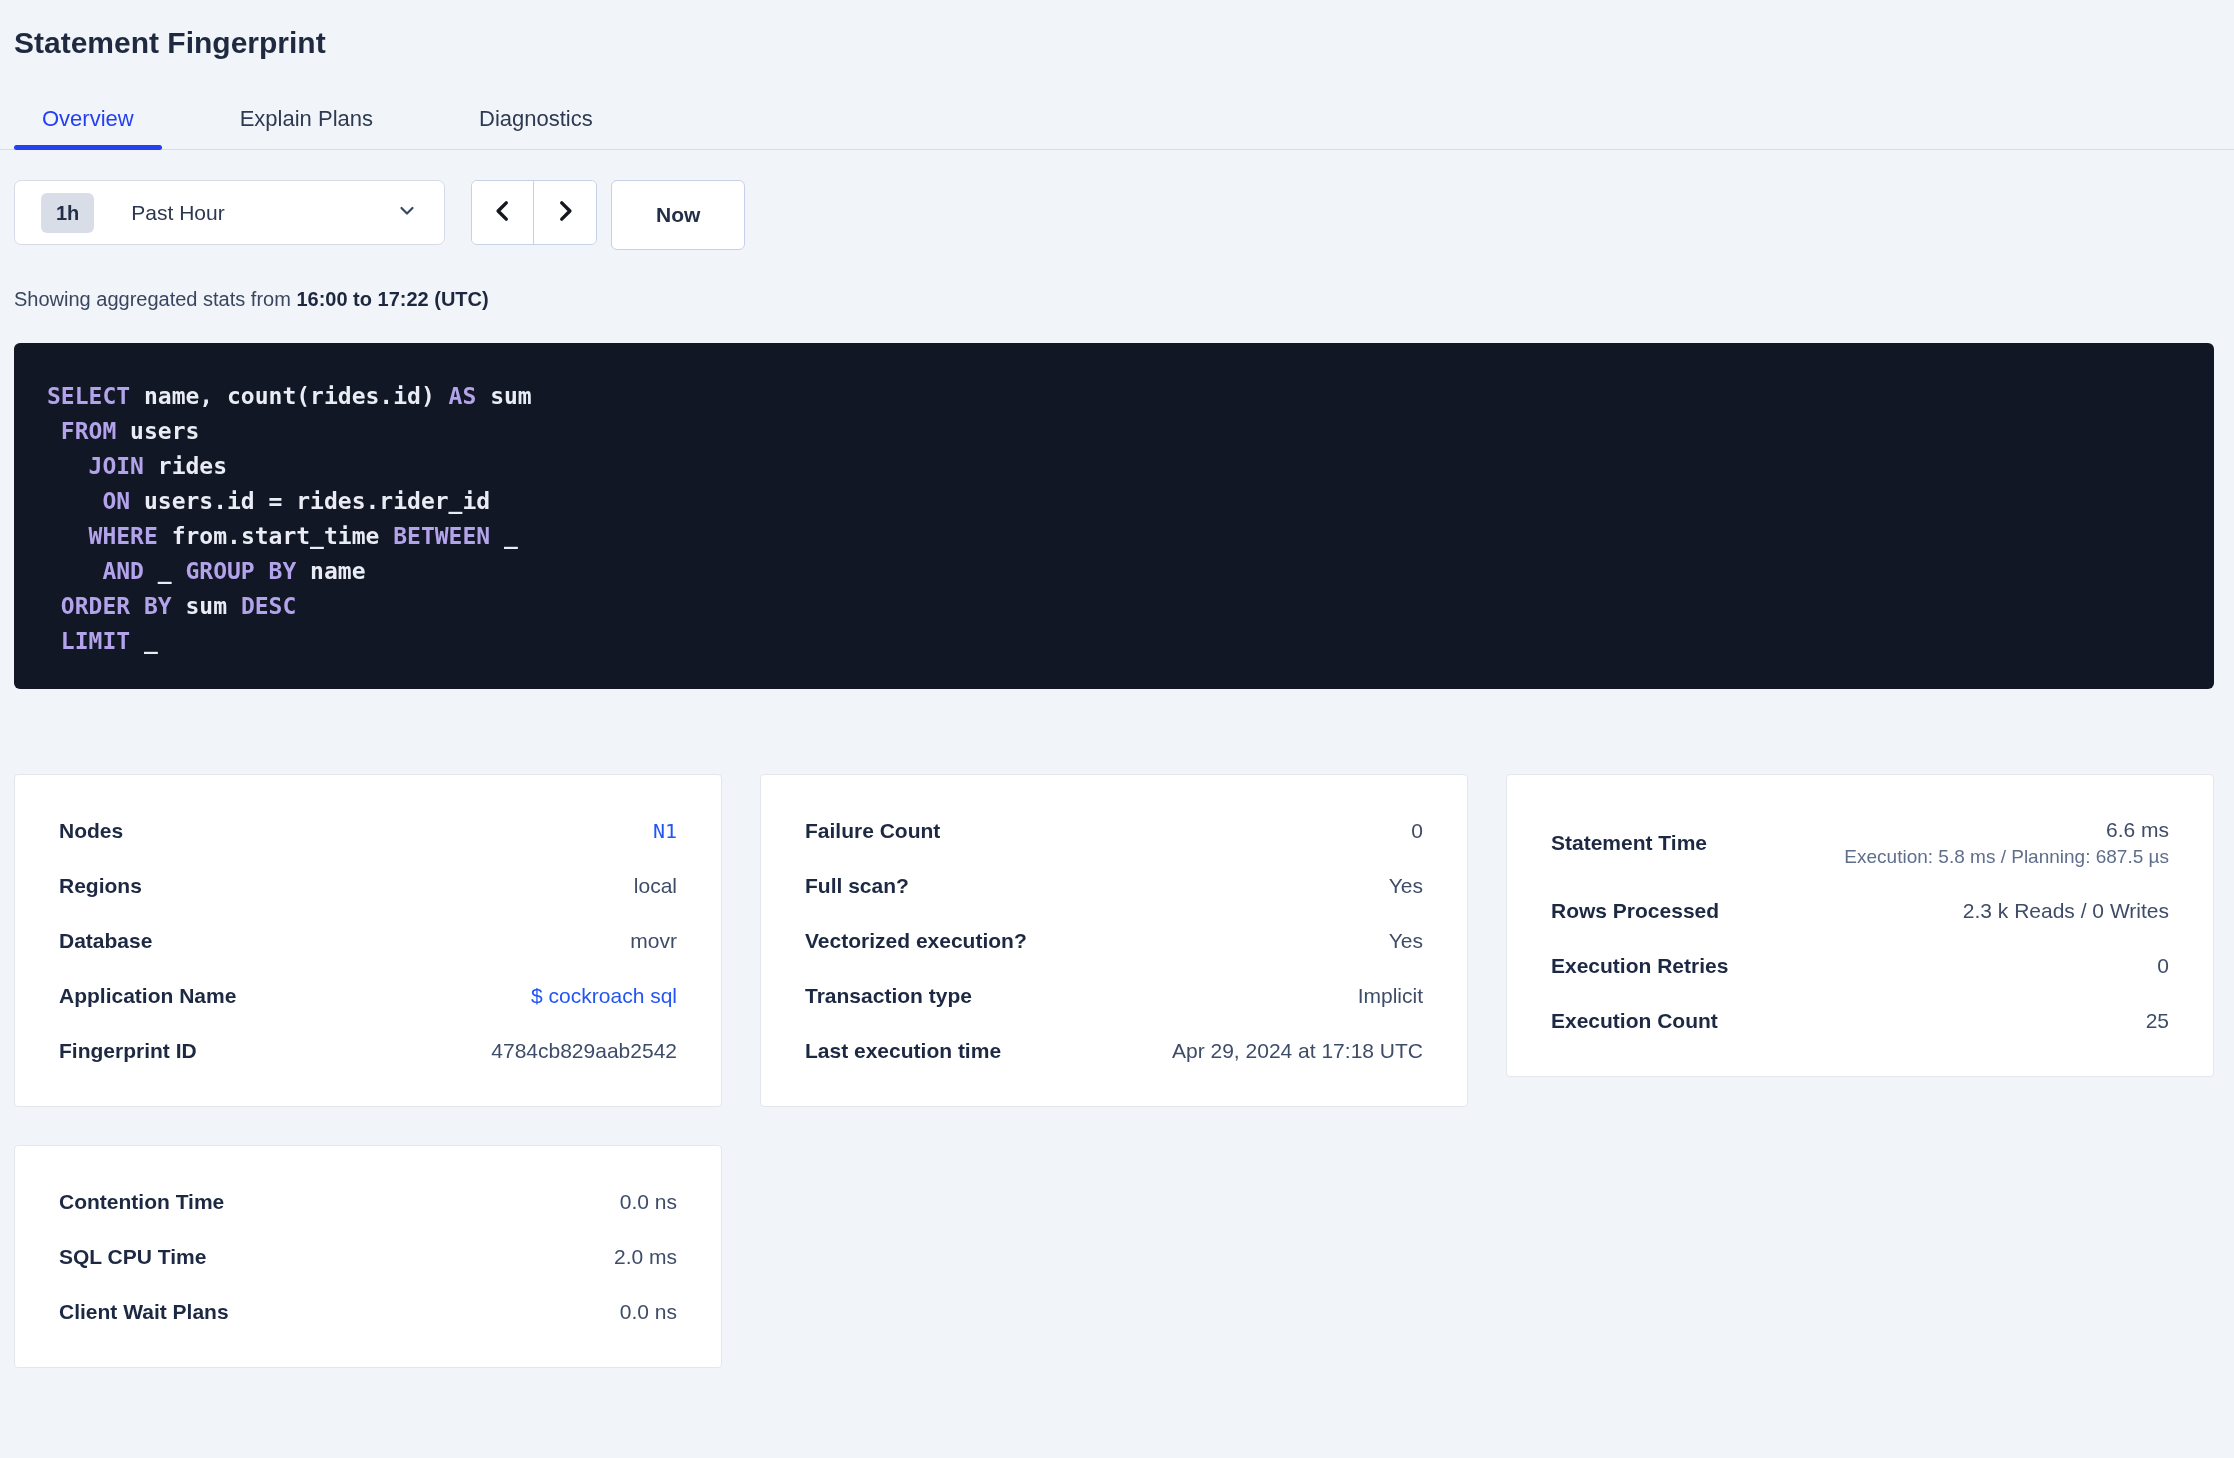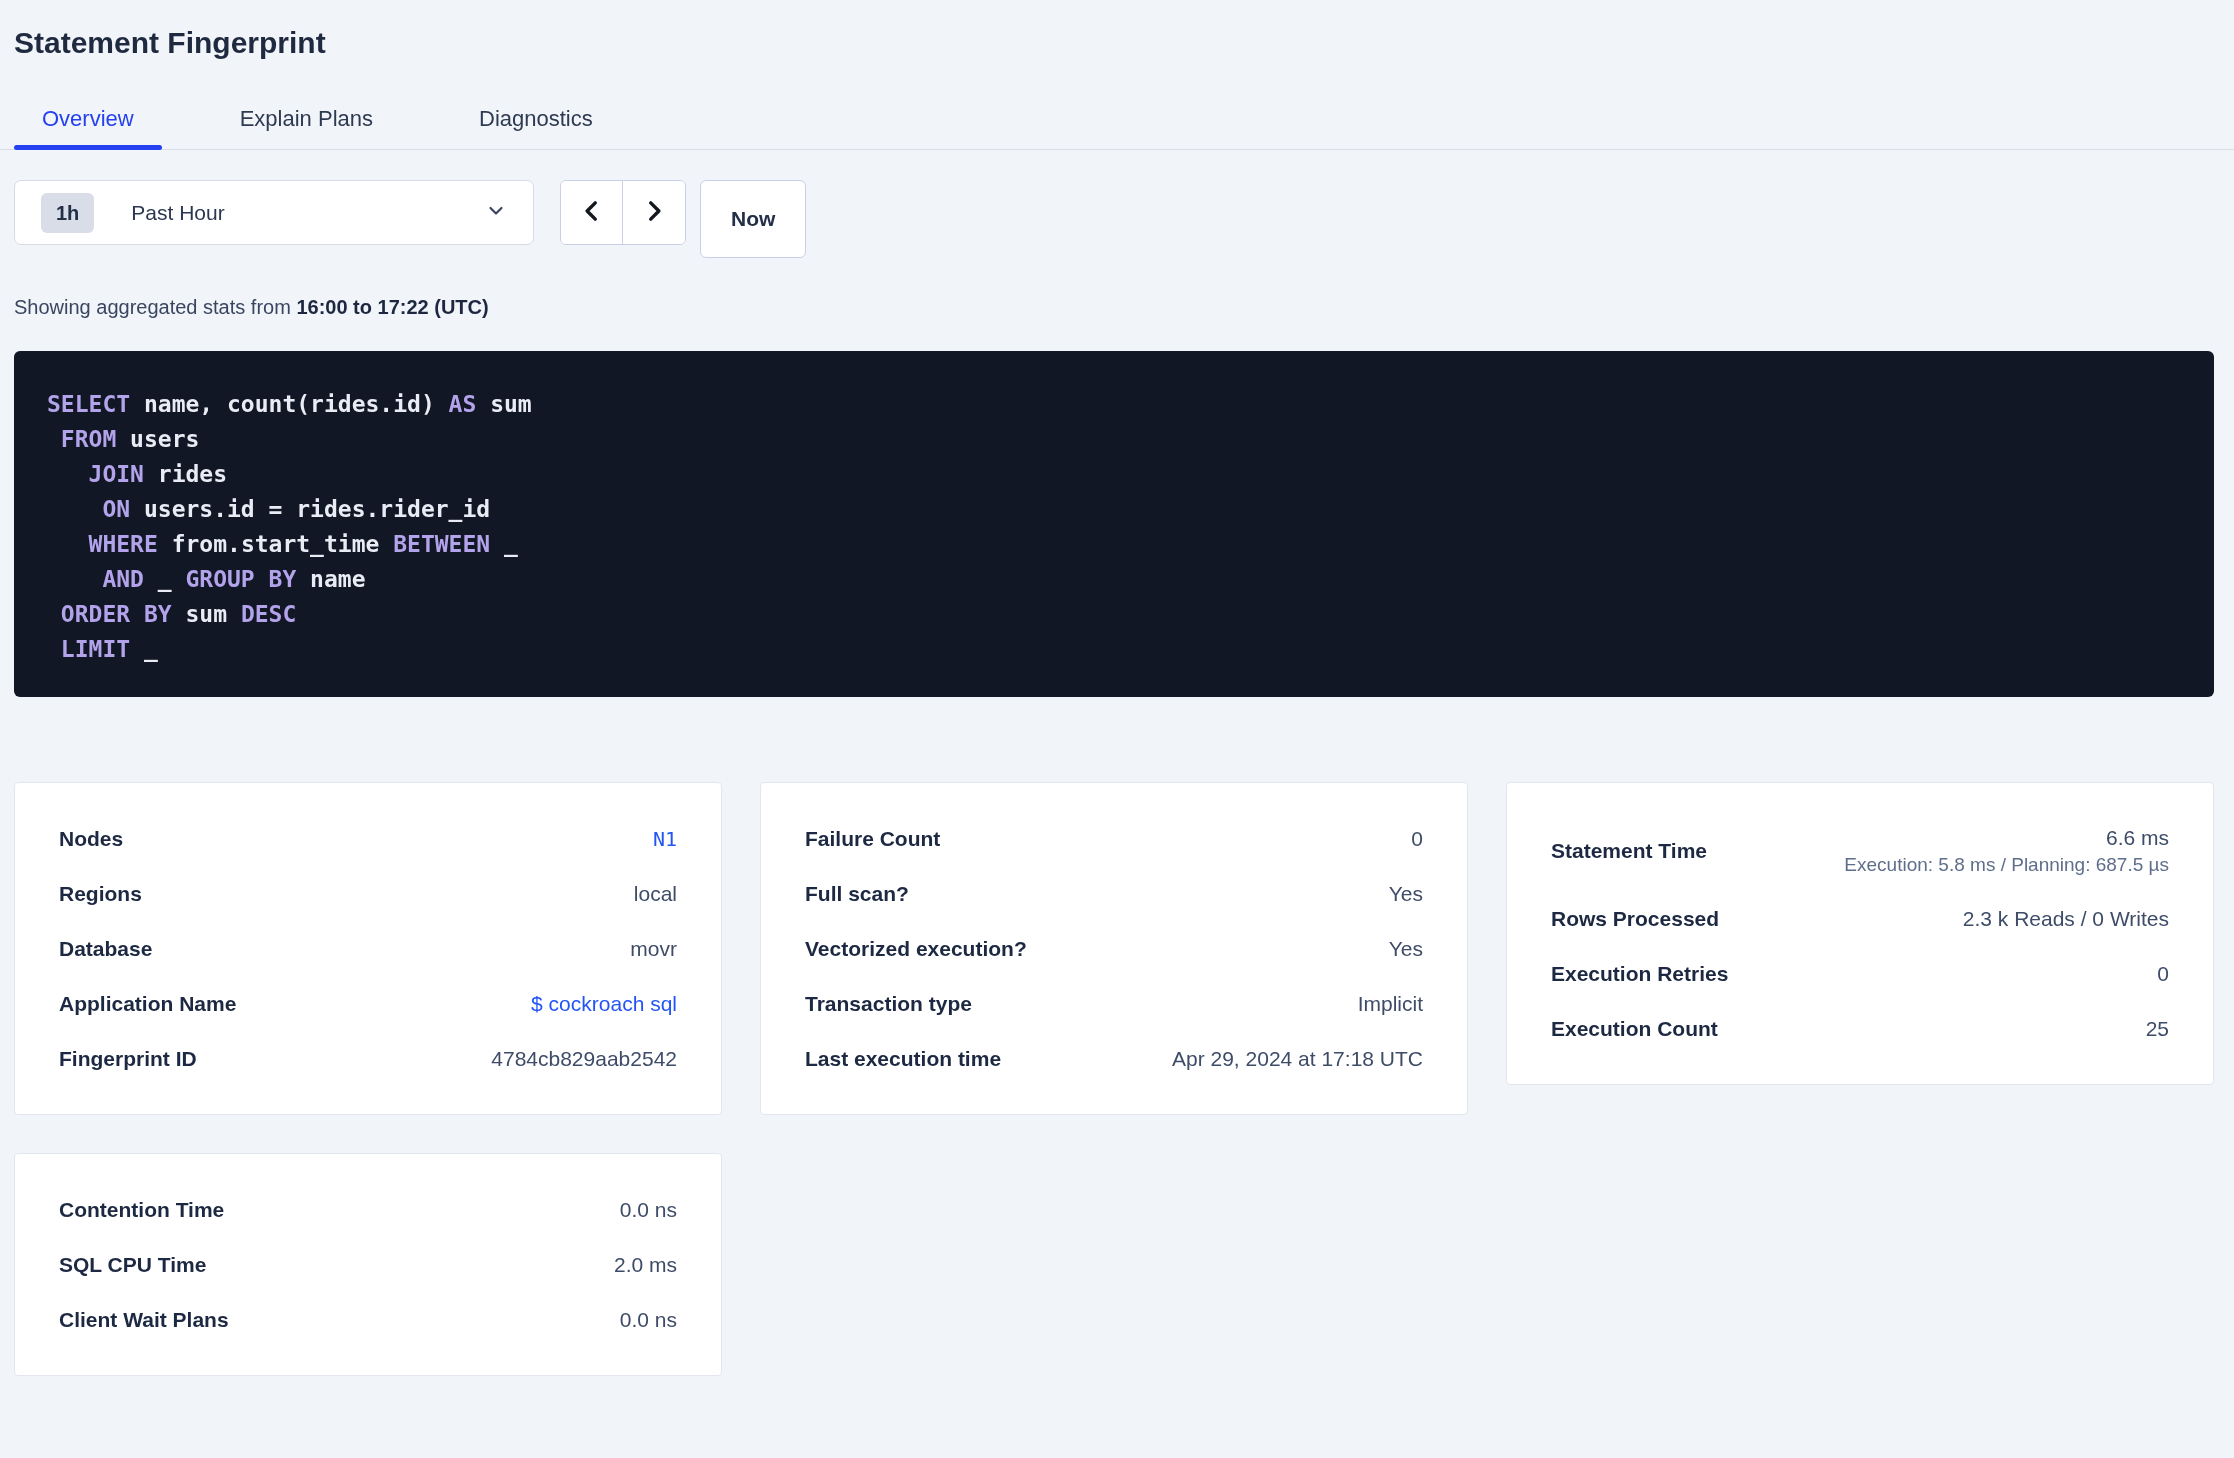--- a/index.html
+++ b/index.html
@@ -45,21 +45,21 @@
     content: "";
     position: absolute;
     left: 0; right: 0; bottom: -1px;
     height: 5px;
     border-radius: 3px;
     background: var(--accent);
   }
 
   .controls { display: flex; align-items: stretch; margin-top: 30px; }
   .dropdown {
-    width: 520px; height: 65px;
+    width: 431px; height: 65px;
     background: #fff;
     border: 1px solid #d7dbe6;
     border-radius: 7px;
     display: flex; align-items: center;
     padding: 0 26px;
     cursor: pointer;
   }
   .badge {
     background: #d9dde8;
     color: #232e48;
@@ -81,22 +81,22 @@
     overflow: hidden;
   }
   .arrow-btn {
     width: 62px;
     display: flex; align-items: center; justify-content: center;
     border: none; background: #fff; cursor: pointer;
   }
   .arrow-btn:first-child { border-right: 1px solid #c9cfe8; }
   .now-btn {
     margin-left: 14px;
-    height: 78px;
-    padding: 0 30px;
+    height: 70px;
+    padding: 0 44px;
     background: #fff;
     border: 1px solid #c9cfe8;
     border-radius: 6px;
     font-family: "Liberation Sans", sans-serif;
     font-size: 21px;
     font-weight: 700;
     color: #232e48;
     cursor: pointer;
   }
 

